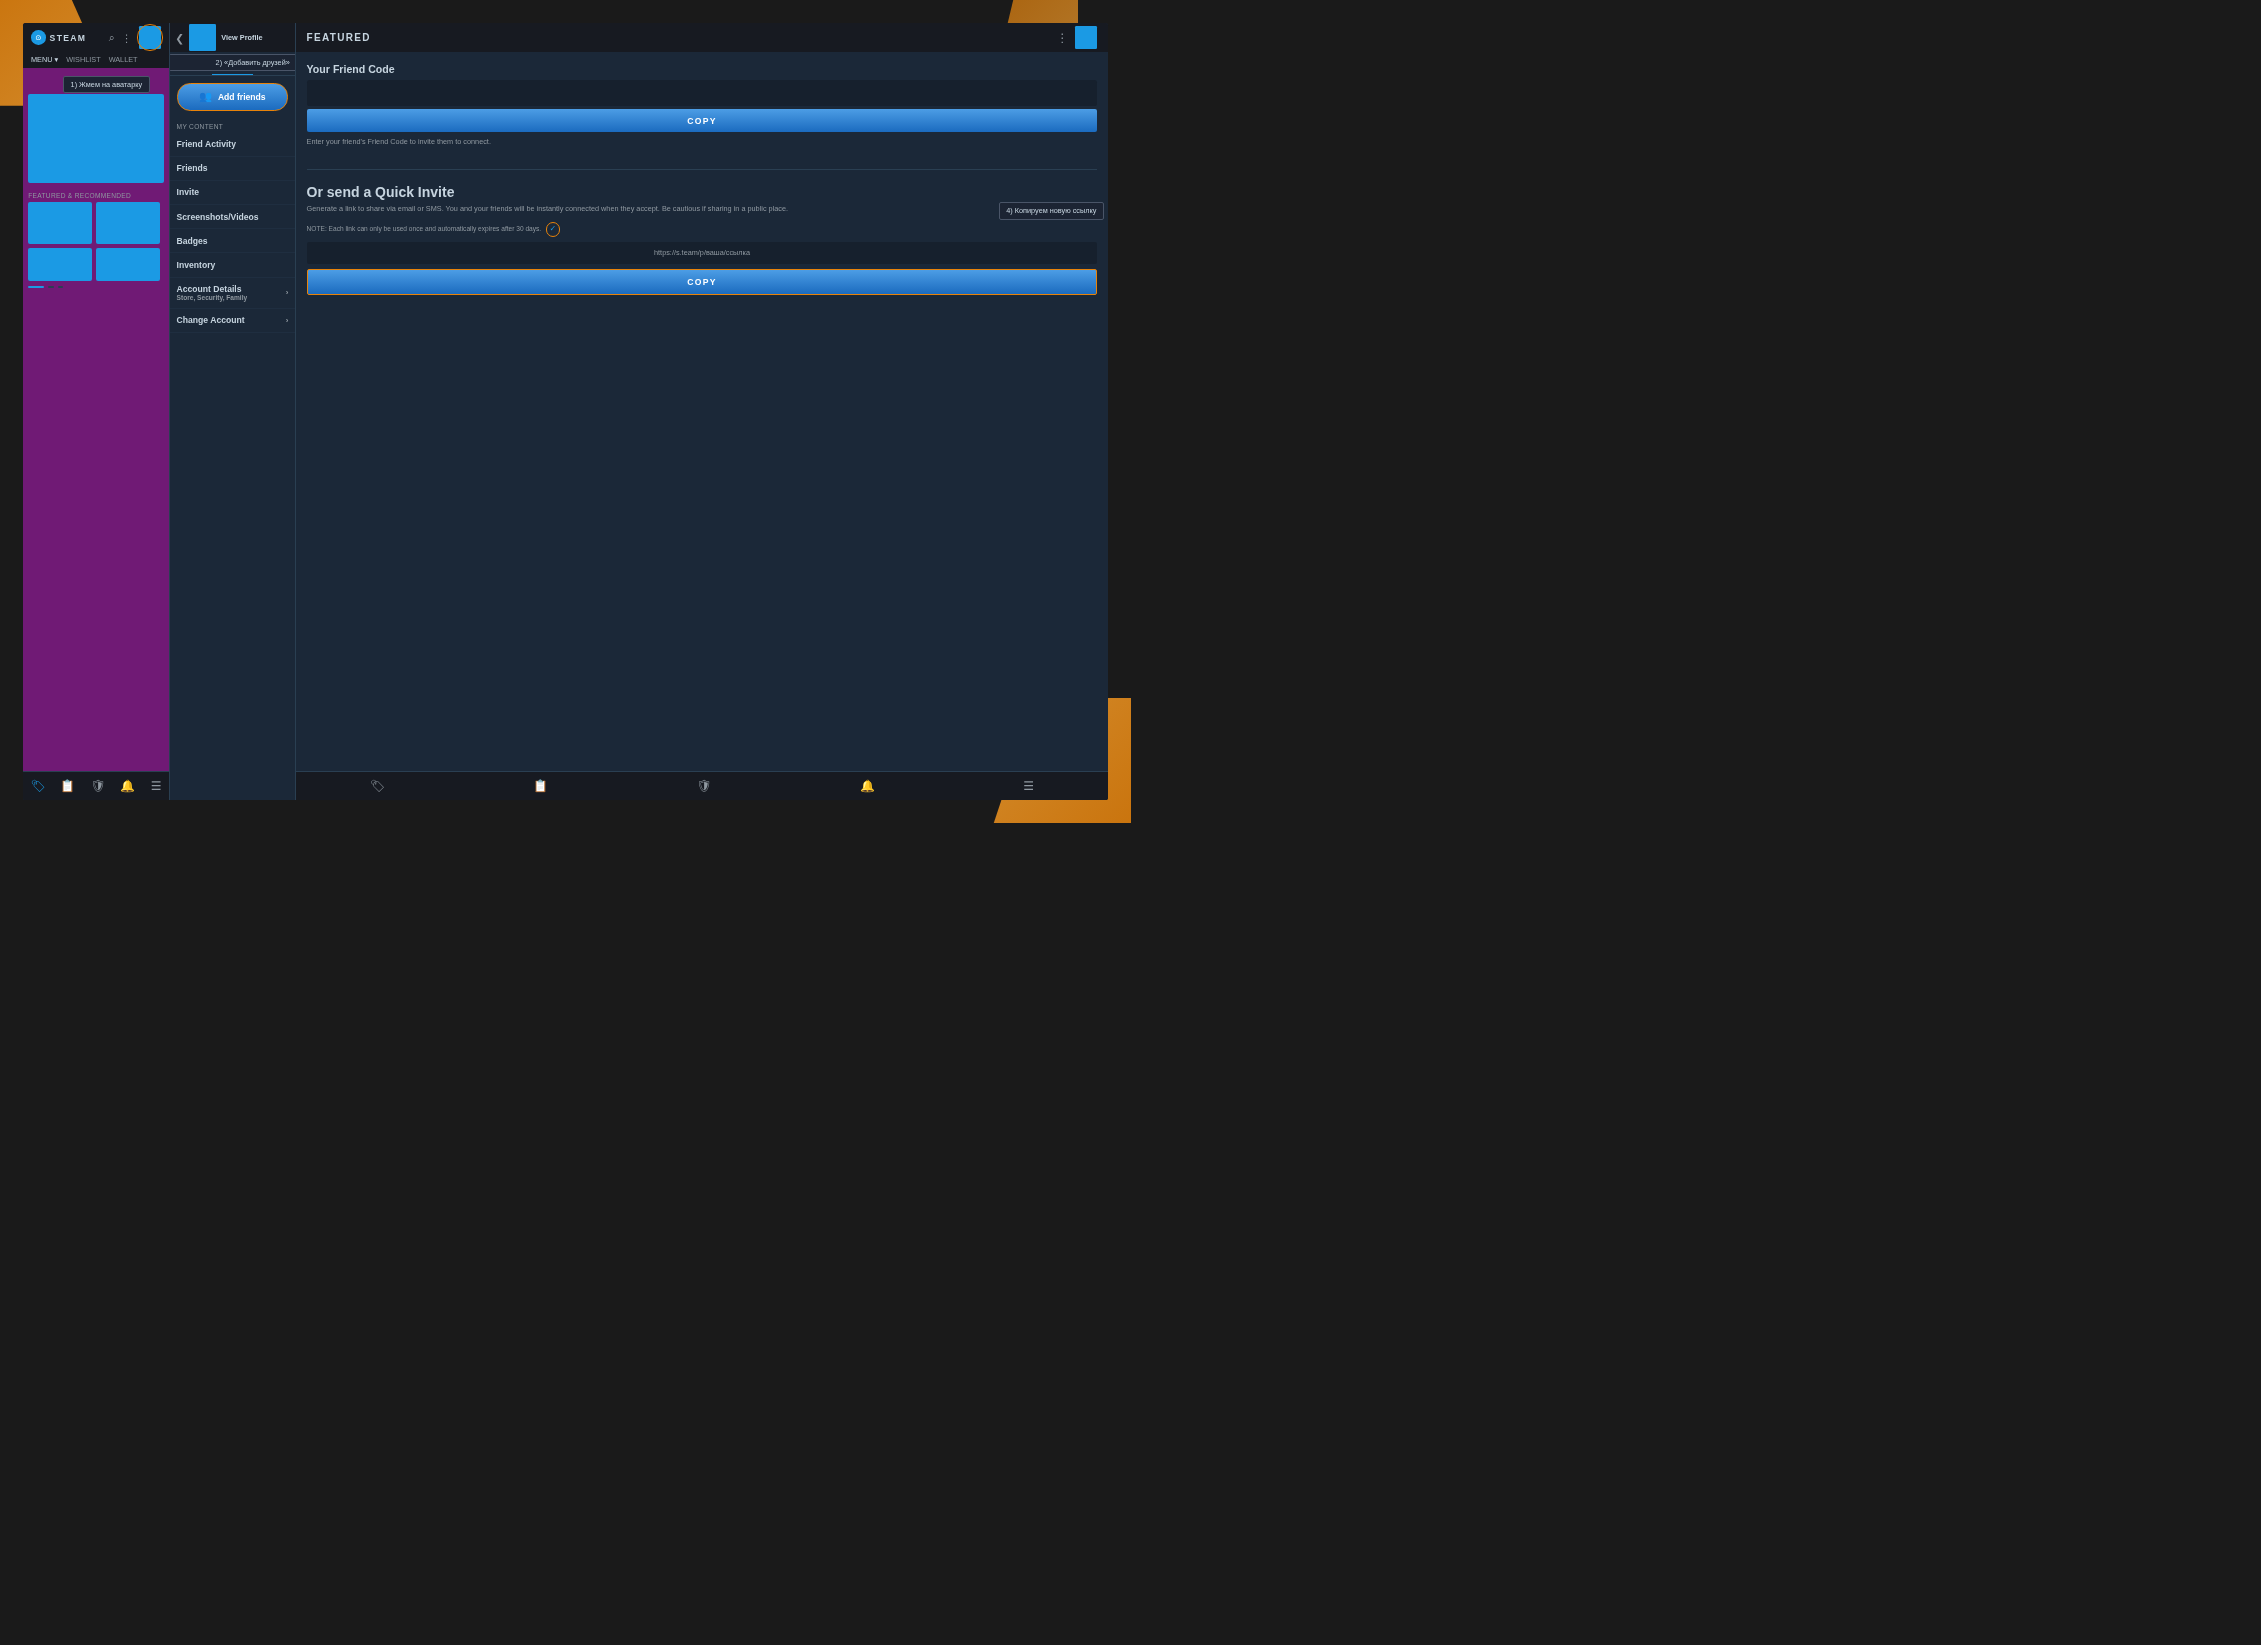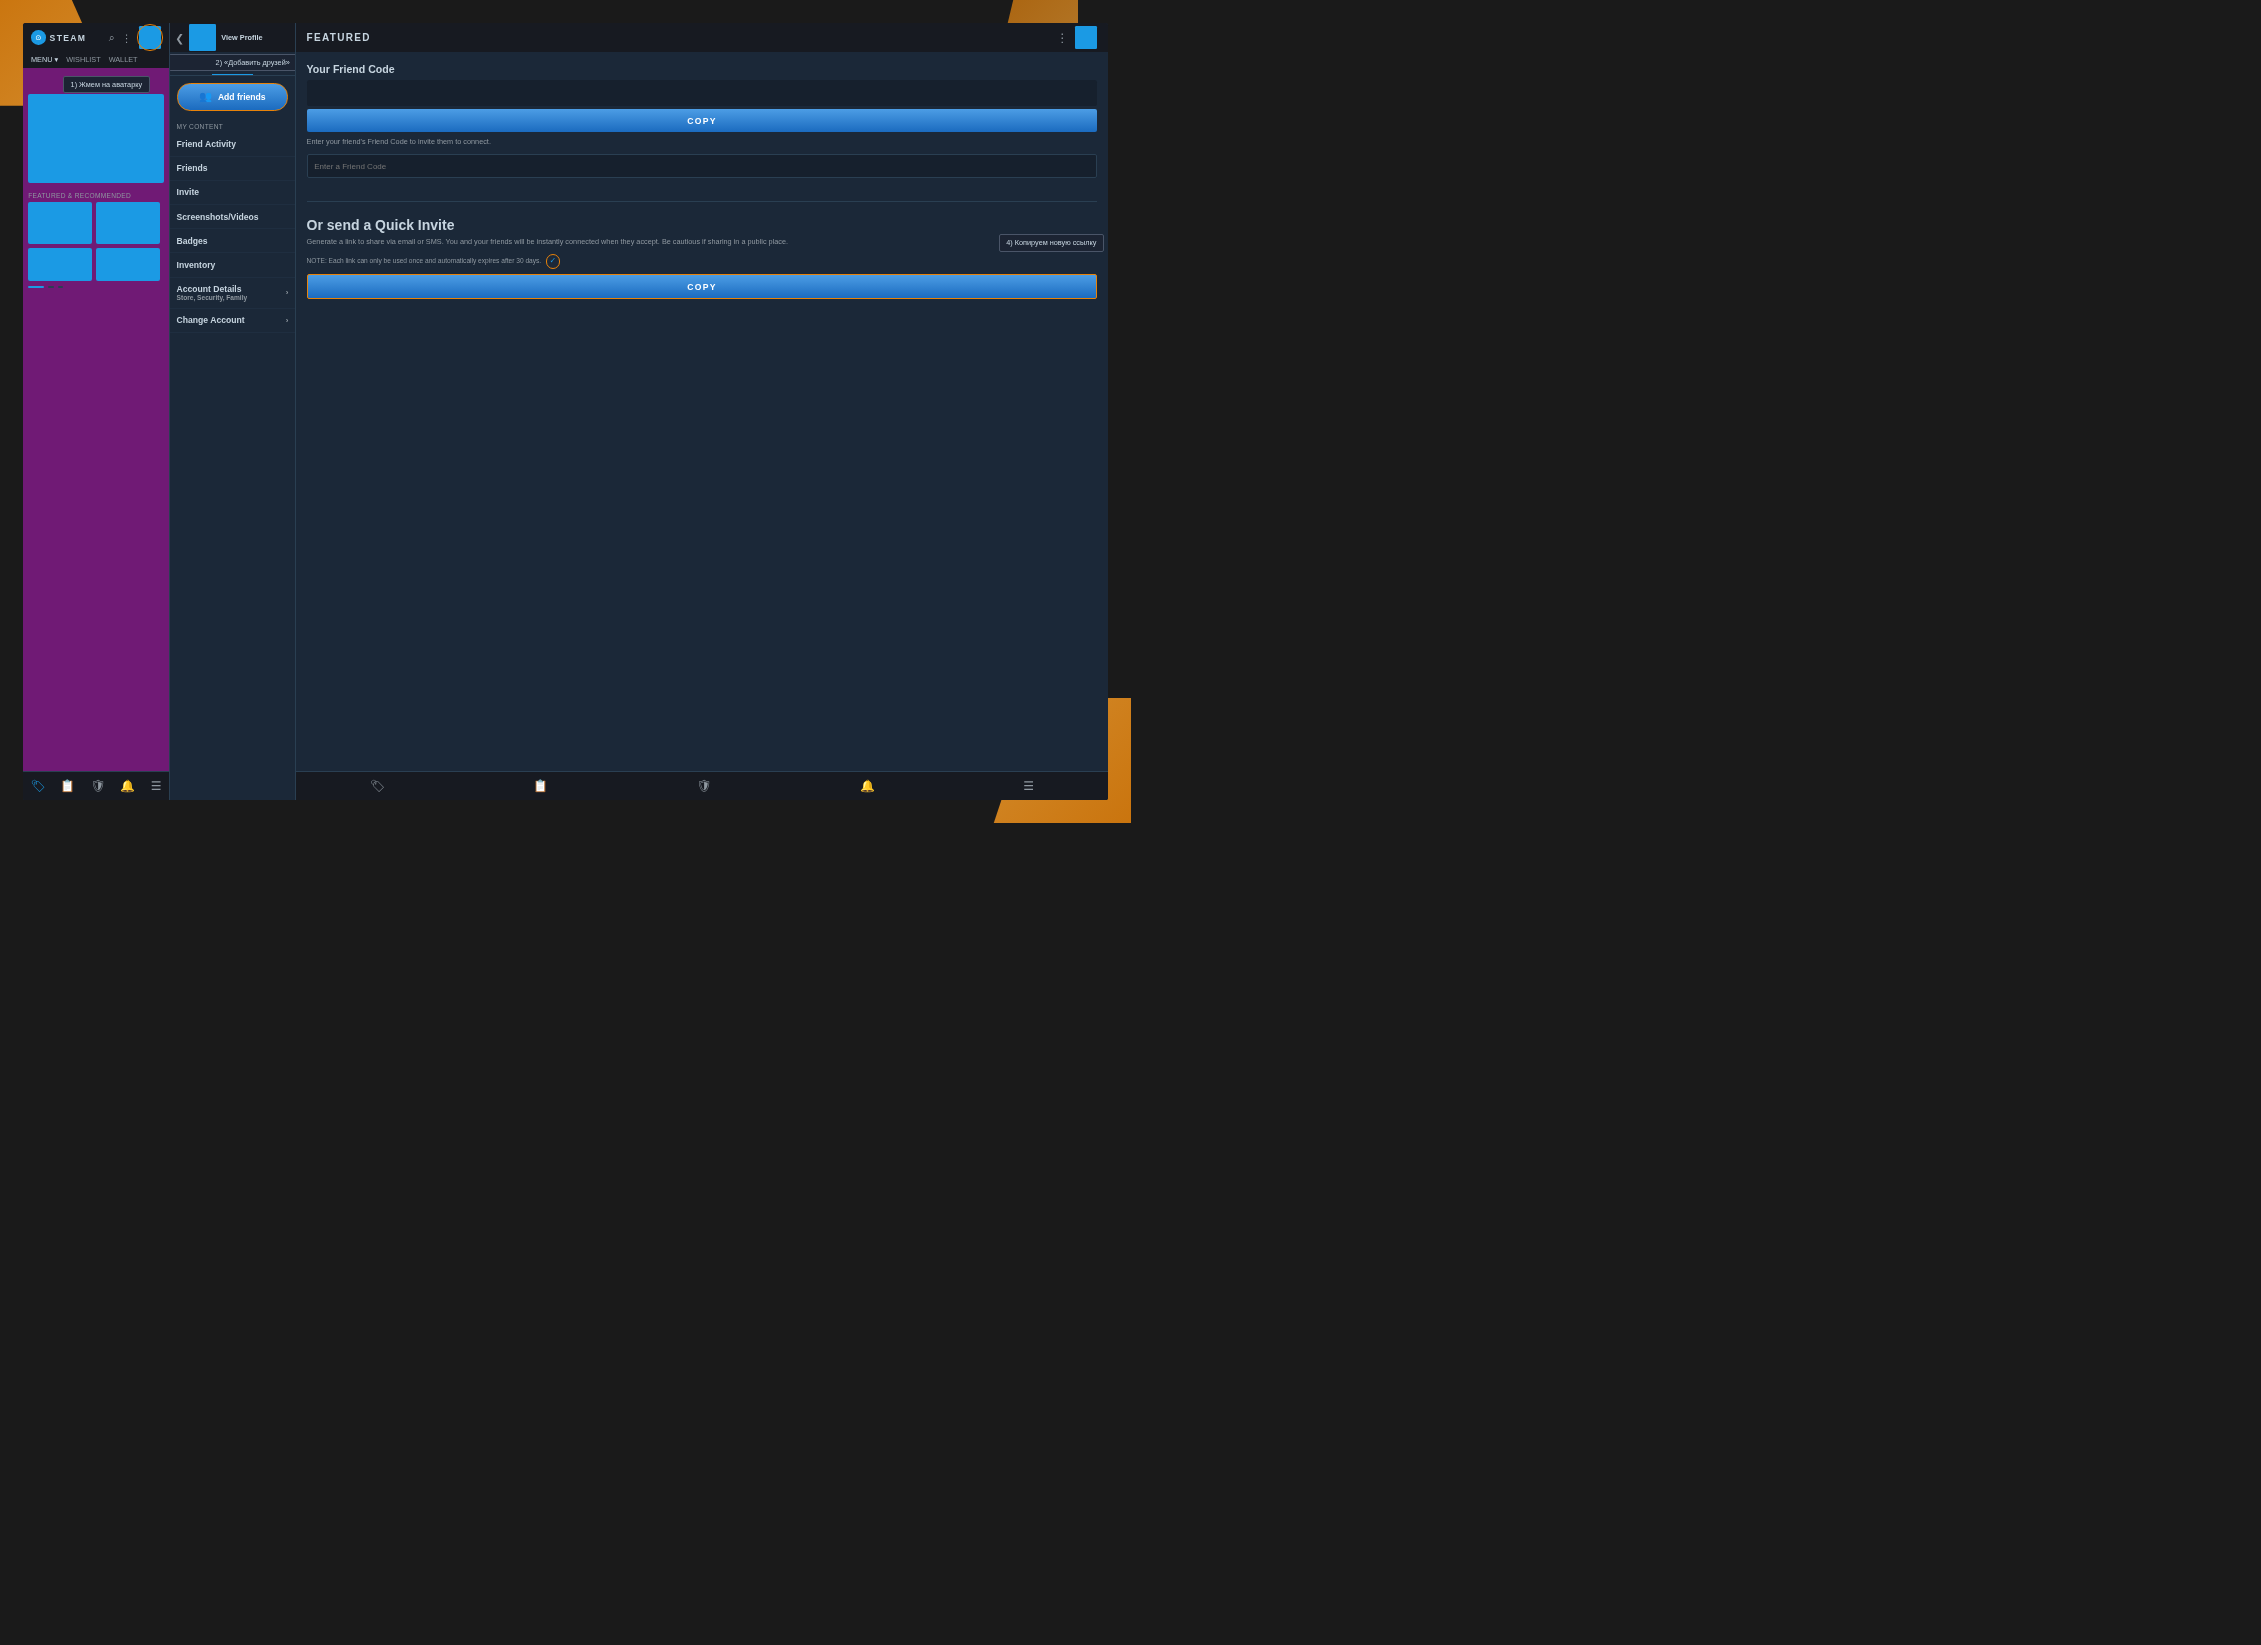--- a/index.html
+++ b/index.html
@@ -647,41 +647,41 @@
       </div>
     </div>
 
     <div class="right-content">
 
       <div>
         <div class="section-title">Your Friend Code</div>
         <div class="friend-code-box"></div>
         <button class="copy-btn">COPY</button>
         <p class="helper-text">Enter your friend's Friend Code to invite them to connect.</p>
-        <input class="friend-code-input" type="text" placeholder="Enter a Friend Code" style="">
       </div>
 
       <hr class="divider">
 
       <div style="position:relative;">
         <div class="quick-invite-title">Or send a Quick Invite</div>
         <p class="quick-invite-desc">Generate a link to share via email or SMS. You and your friends will be instantly connected when they accept. Be cautious if sharing in a public place.</p>
 
         <div style="position:relative;">
           <p class="note-text">
             <span>NOTE: Each link can only be used once and automatically expires after 30 days.</span>
             
             <span style="display:inline-flex;align-items:center;justify-content:center;width:14.6px;height:14.6px;border-radius:50%;border:1.3px solid #e8830a;color:#1b9ae4;font-size:8px;margin:0 2.6px;vertical-align:middle;">✓</span>
           </p>
 
           <div class="annotation-box" style="position:absolute;right:-6.6px;top:-20px;white-space:nowrap;">
             <span>4) Копируем новую ссылку</span>
           </div>
         </div>
 
+        <div class="link-display">https://s.team/p/ваша/ссылка</div>
 
         <div style="position:relative;">
           <button class="copy-btn-2">COPY</button>
         </div>
 
       </div>
 
     </div>
 
     <div class="right-bottom-nav">

